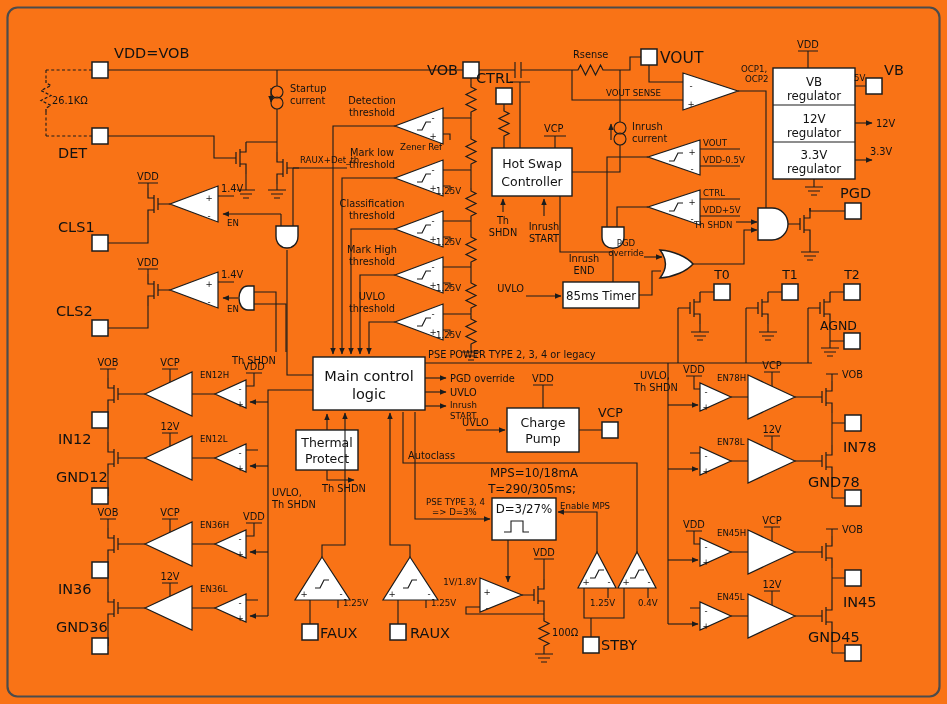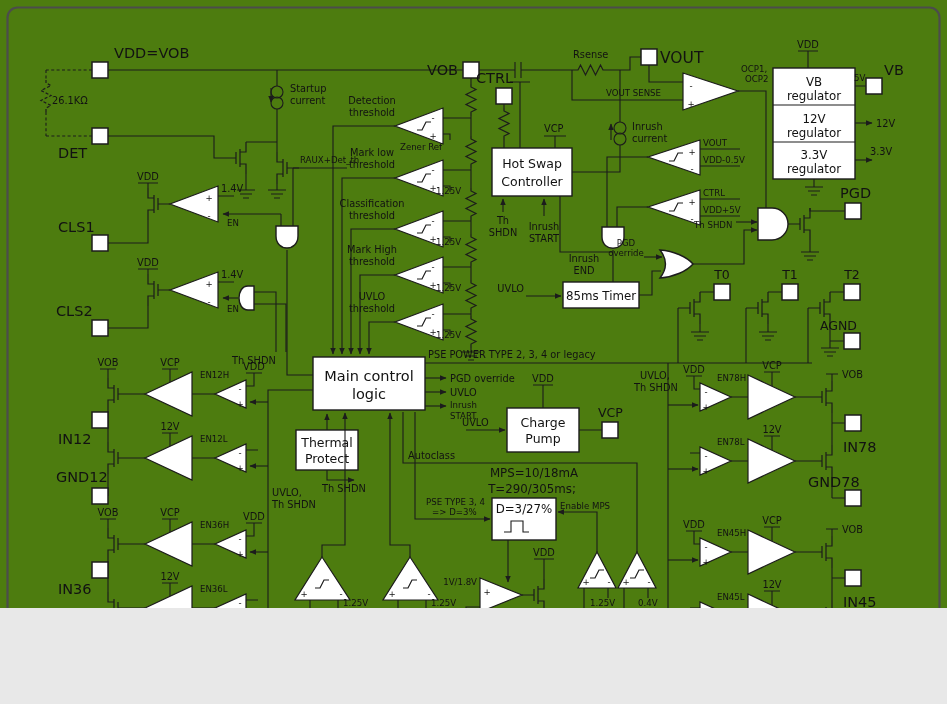--- a/index.html
+++ b/index.html
@@ -1,16 +1,16 @@
 <!DOCTYPE html>
 <html><head>
 <meta charset="utf-8">
 <style>
   html,body{margin:0;padding:0;background:#e8e8e8}
-  #stage{width:947px;height:608px;background:#4d7c0f;position:relative;overflow:hidden}
+  #stage{width:947px;height:704px;background:#f97316;position:relative;overflow:hidden}
   svg{display:block}
   .w{fill:none;stroke:#1c1c1c;stroke-width:1.1}
   .wd{fill:none;stroke:#1c1c1c;stroke-width:1.1;stroke-dasharray:3,2.4}
   .bx{fill:#ffffff;stroke:#1c1c1c;stroke-width:1.4}
   .pad{fill:#ffffff;stroke:#1c1c1c;stroke-width:1.5}
   .tri{fill:#ffffff;stroke:#1c1c1c;stroke-width:1.2}
   .frame{fill:none;stroke:#4c4c4c;stroke-width:2.2}
   #fetv path,#resv path,#gnd path,#hys path{stroke:#1c1c1c;fill:none;stroke-width:1.2}
   text{font-family:"DejaVu Sans","Liberation Sans",sans-serif;fill:#121212}
   .t16{font-size:15.5px}.t15{font-size:14.5px}.t13{font-size:12.5px}.t12{font-size:11.8px}

